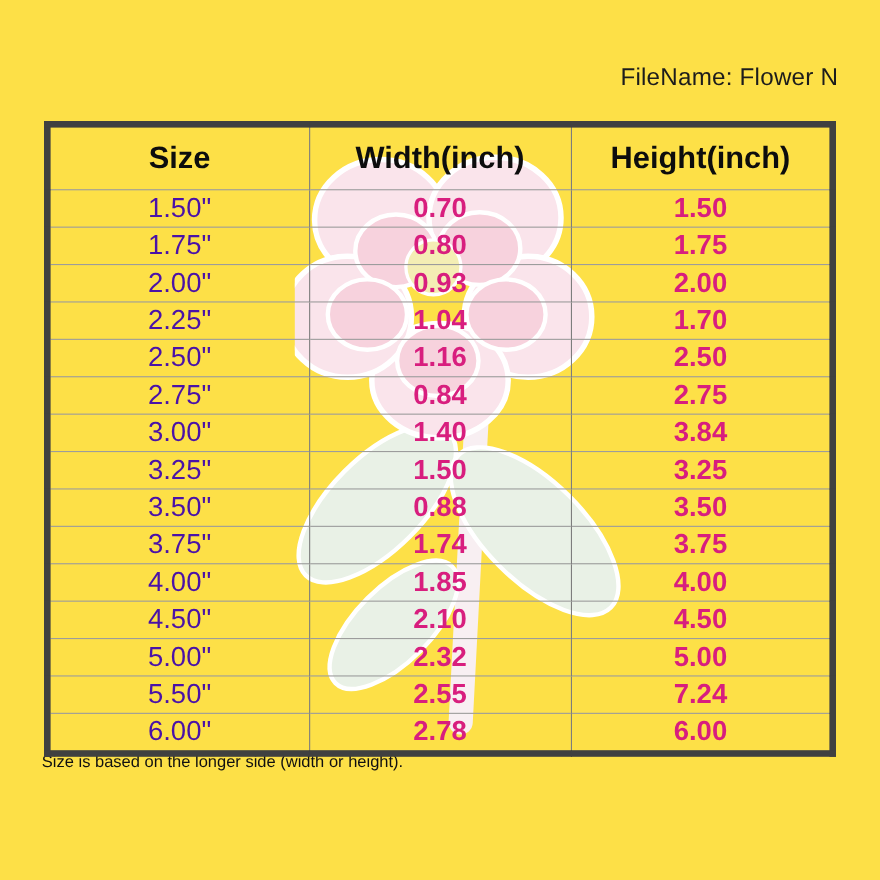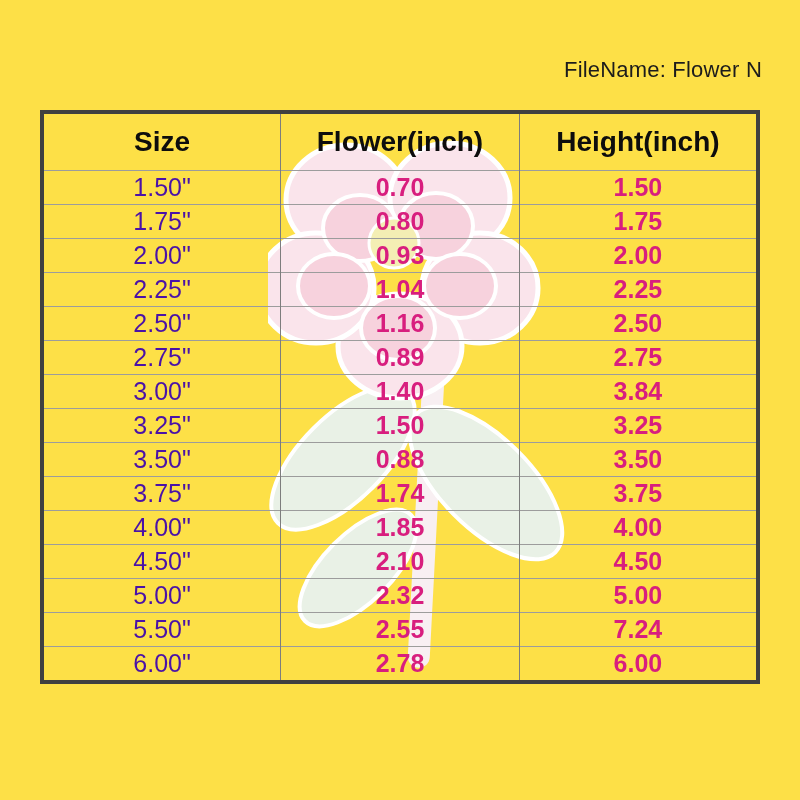--- a/index.html
+++ b/index.html
@@ -5,21 +5,21 @@
   html,body{margin:0;padding:0;}
   body{font-family:"Liberation Sans","DejaVu Sans",sans-serif;background:#ffffff;}
   .page{position:relative;width:800px;height:800px;background:#fde047;overflow:hidden;}
 
   .filename{position:absolute;top:57px;right:38px;font-size:22px;color:#1c1c1c;letter-spacing:0.2px;}
 
   .watermark{position:absolute;left:268px;top:128px;width:300px;height:545px;z-index:0;}
 
   .table-wrap{position:absolute;left:40px;top:110px;width:720px;z-index:1;}
   table.size-chart{width:720px;border-collapse:collapse;table-layout:fixed;background:transparent;
-    border:4px solid #404040;}
+    border:6px solid #404040;}
   table.size-chart th, table.size-chart td{text-align:center;padding:0;vertical-align:middle;}
   table.size-chart th{height:56px;font-size:28px;font-weight:700;color:#0d0d0d;}
   table.size-chart td{height:33px;font-size:25px;border-top:1px solid #9c9c9c;}
   table.size-chart th + th, table.size-chart td + td{border-left:1px solid #7d7d7d;}
   td.col-size{color:#4a12a8;}
   td.col-val{color:#d81e7e;font-weight:bold;}
 
   .footnote{position:absolute;left:38px;top:684px;font-size:15px;color:#101010;}
 </style>
 </head>
@@ -53,21 +53,21 @@
       <ellipse cx="66" cy="158" rx="36" ry="32" fill="#f7d2dd" stroke="#ffffff" stroke-width="4"></ellipse>
     </g>
     <circle cx="126" cy="115" r="25" fill="#f4eeb4" stroke="#ffffff" stroke-width="3"></circle>
   </svg>
 
   <div class="table-wrap">
     <table class="size-chart">
       <thead>
         <tr>
           <th>Size</th>
-          <th>Flower(inch)</th>
+          <th>Width(inch)</th>
           <th>Height(inch)</th>
         </tr>
       </thead>
       <tbody>
           <tr>
             <td class="col-size">1.50"</td>
             <td class="col-val">0.70</td>
             <td class="col-val">1.50</td>
           </tr>
           <tr>
@@ -76,30 +76,30 @@
             <td class="col-val">1.75</td>
           </tr>
           <tr>
             <td class="col-size">2.00"</td>
             <td class="col-val">0.93</td>
             <td class="col-val">2.00</td>
           </tr>
           <tr>
             <td class="col-size">2.25"</td>
             <td class="col-val">1.04</td>
-            <td class="col-val">2.25</td>
+            <td class="col-val">1.70</td>
           </tr>
           <tr>
             <td class="col-size">2.50"</td>
             <td class="col-val">1.16</td>
             <td class="col-val">2.50</td>
           </tr>
           <tr>
             <td class="col-size">2.75"</td>
-            <td class="col-val">0.89</td>
+            <td class="col-val">0.84</td>
             <td class="col-val">2.75</td>
           </tr>
           <tr>
             <td class="col-size">3.00"</td>
             <td class="col-val">1.40</td>
             <td class="col-val">3.84</td>
           </tr>
           <tr>
             <td class="col-size">3.25"</td>
             <td class="col-val">1.50</td>
@@ -137,14 +137,15 @@
           </tr>
           <tr>
             <td class="col-size">6.00"</td>
             <td class="col-val">2.78</td>
             <td class="col-val">6.00</td>
           </tr>
         </tbody>
     </table>
   </div>
 
+  <div class="footnote">Size is based on the longer side (width or height).</div>
 
 </div>
 
 </body></html>

